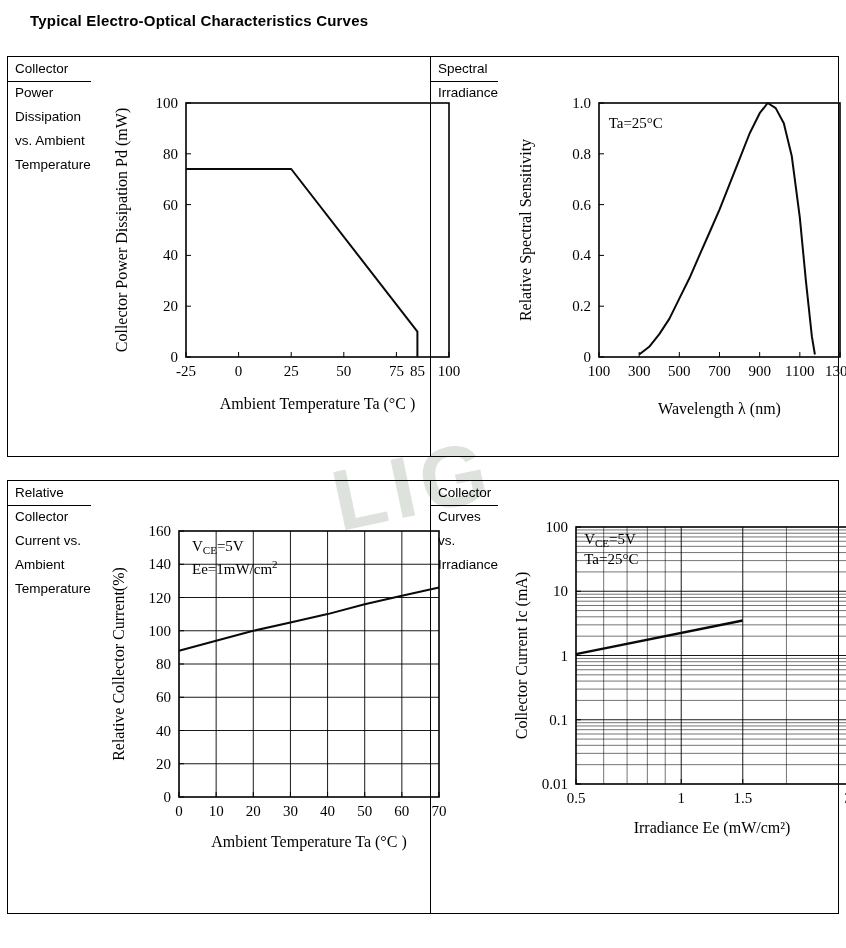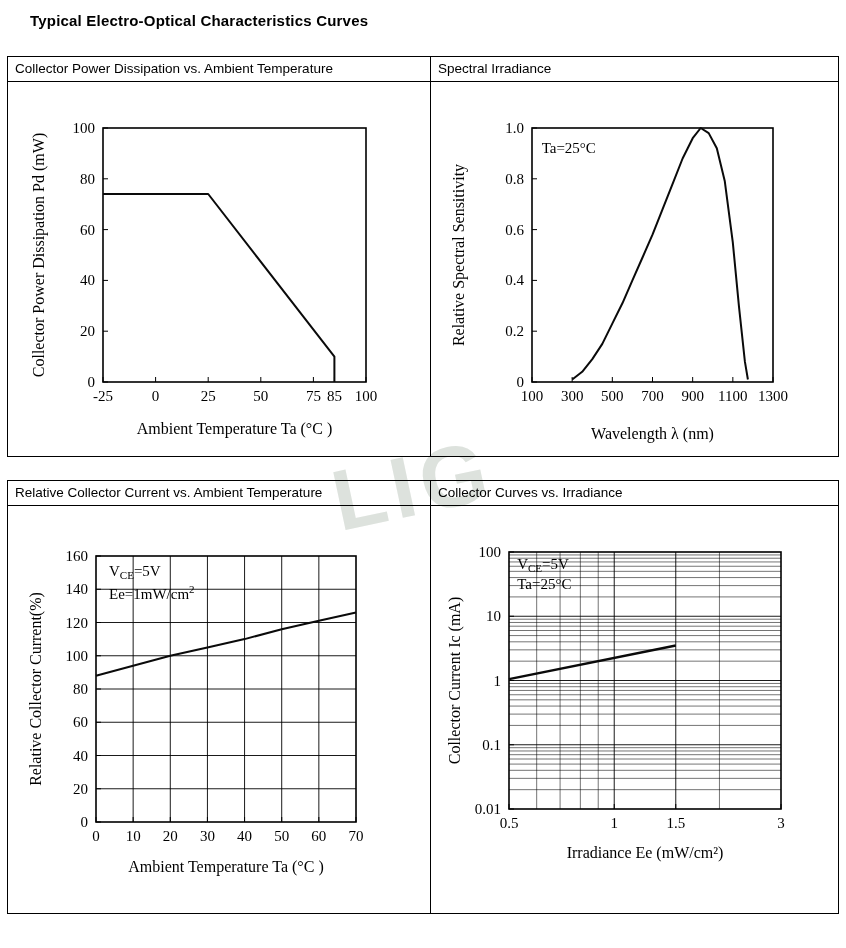--- a/index.html
+++ b/index.html
@@ -18,21 +18,21 @@
     font-size:86px; font-weight:bold; letter-spacing:6px;
     color:#dde2dd; transform:rotate(-12deg); pointer-events:none;
     font-family:"Liberation Sans", sans-serif;
   }
   .panel-row {
     position:absolute; left:7px; width:832px;
     border:1px solid #000; display:flex; background:transparent; z-index:2;
   }
   .row-top { top:56px; height:401px; }
   .row-bottom { top:480px; height:434px; }
-  .panel { display:flex; flex-direction:column; min-width:0; }
+  .panel { display:flex; flex-direction:row; min-width:0; }
   .panel-left { width:423px; flex:none; border-right:1px solid #000; }
   .panel-right { flex:1; }
   .panel-header {
     height:25px; line-height:24px; padding-left:7px;
     border-bottom:1px solid #000; font-size:13.5px; background:transparent;
   }
   .chart-wrap { flex:1; position:relative; }
   svg { display:block; }
   svg text { font-family:"Liberation Serif", serif; fill:#000; }
   .tick { font-size:15px; }

